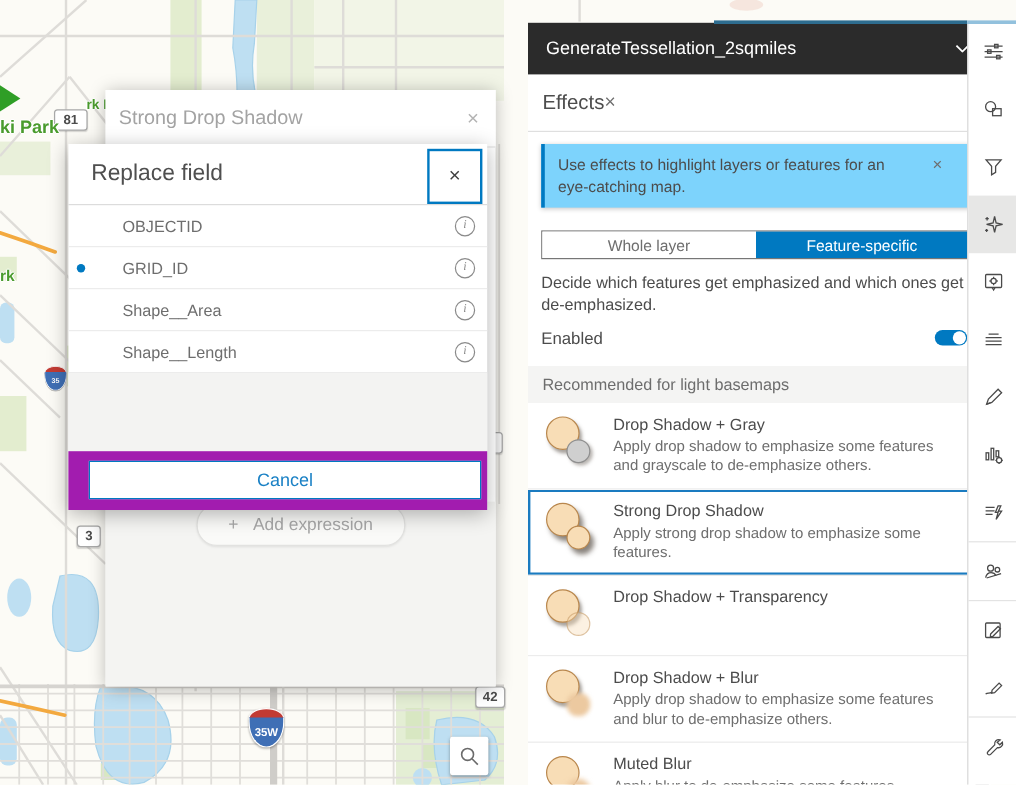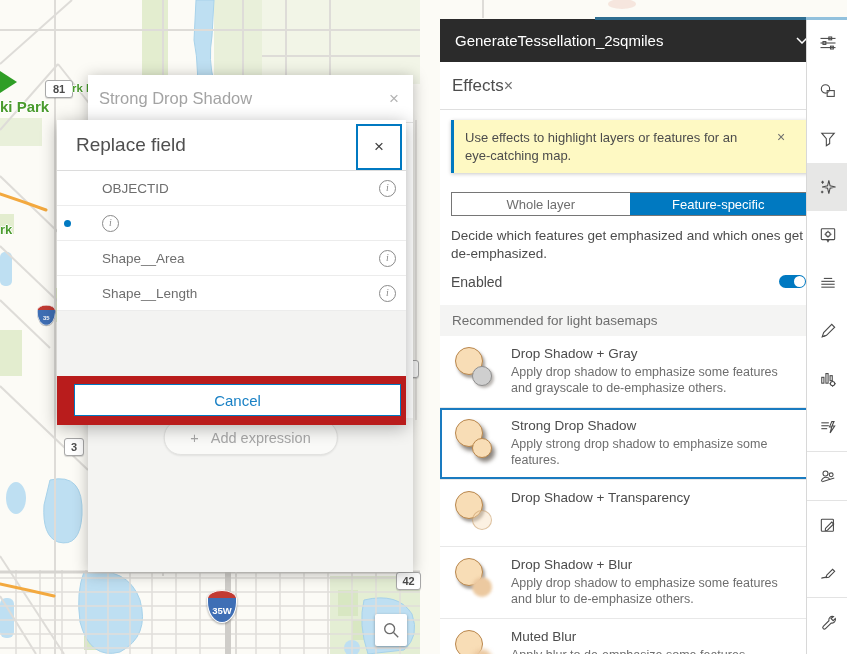--- a/index.html
+++ b/index.html
@@ -47,40 +47,40 @@
   #replace-close{width:42px;height:42px;margin:4px 4px 0 0;border:2px solid #0079c1;background:#fff;
          display:flex;align-items:center;justify-content:center;font-size:17px;color:#404040;cursor:pointer;}
   .field-row{height:34px;display:flex;align-items:center;border-bottom:1px solid #ececec;
          padding:0 10px 0 45px;position:relative;cursor:pointer;}
   .field-row .fname{flex:1;font-size:13.5px;color:#6e6e6e;}
   .field-row .dot{position:absolute;left:7px;width:7px;height:7px;border-radius:50%;background:#0079c1;display:none;}
   .field-row.selected .dot{display:block;}
   .info-badge{width:15px;height:15px;border:1px solid #8a8a8a;border-radius:50%;color:#8a8a8a;
          font-size:10px;line-height:14px;text-align:center;font-family:"Liberation Serif",serif;font-style:italic;}
   #replace-filler{flex:1;background:#f3f3f2;}
-  #replace-footer{background:#b91c1c;padding:8px 5px 9px 17px;}
+  #replace-footer{background:#a21caf;padding:8px 5px 9px 17px;}
   #cancel-btn{width:100%;height:32px;background:#fff;border:1px solid #0079c1;color:#1a81c5;
          font-size:15px;cursor:pointer;font-family:inherit;}
 
   
   #blue-line-dark{left:595px;top:17px;width:211px;height:2.5px;background:#2e6d90;z-index:40;}
   #blue-line-light{left:806px;top:17px;width:41px;height:2.5px;background:#92c1dd;z-index:40;}
   #panel{left:440px;top:19px;width:386px;height:635px;background:#fff;z-index:30;}
   #layer-header{height:43px;background:#2b2b2b;display:flex;align-items:center;
          justify-content:space-between;padding:0 18px 0 15px;cursor:pointer;}
   #layer-header .t{color:#fff;font-size:15px;}
   #effects-header{height:47px;border-bottom:1px solid #dfdfdf;display:flex;align-items:center;
          justify-content:flex-start;padding:0 16px 0 12px;}
   #effects-header .t{font-size:17px;color:#4d4d4d;}
   .x-gray{color:#6e6e6e;font-size:16px;cursor:pointer;}
   #panel-body{position:absolute;left:0;top:91px;right:0;bottom:0;overflow:hidden;}
   #scrollbar{position:absolute;right:2px;top:0;bottom:0;width:11px;background:#f3f3f2;}
   #scrollbar .up{position:absolute;top:4px;left:0;right:0;text-align:center;font-size:7px;color:#9a9a9a;}
   #scrollbar .thumb{position:absolute;top:22px;bottom:0;left:0;right:0;background:#bdbdbd;}
-  #notice{margin:10px 16px 0 11px;border-left:3px solid #0079c1;background:#fef9c3;
+  #notice{margin:10px 16px 0 11px;border-left:3px solid #0079c1;background:#7dd3fc;
          box-shadow:0 1px 4px rgba(0,0,0,.22);padding:9px 10px 9px 11px;display:flex;gap:12px;}
   #notice .txt{font-size:13px;color:#4c4c4c;line-height:1.35;width:300px;}
   #tabs{margin:19px 18px 0 11px;height:22px;border:1px solid #767676;display:flex;}
   .tab{flex:1;display:flex;align-items:center;justify-content:center;font-size:13px;cursor:pointer;}
   .tab.inactive{background:#fff;color:#6e6e6e;}
   .tab.active{background:#0079c1;color:#fff;}
   #fx-desc{margin:11px 20px 0 11px;font-size:13.5px;color:#4c4c4c;line-height:1.35;}
   #enabled-row{margin:10px 20px 0 11px;display:flex;align-items:center;justify-content:space-between;}
   #enabled-row .lbl{font-size:14px;color:#4c4c4c;}
   #toggle{width:27px;height:13px;background:#0079c1;border-radius:7px;position:relative;cursor:pointer;}
@@ -194,21 +194,21 @@
     <line x1="236" y1="566" x2="236" y2="654" stroke="#dedcd8" stroke-width="2"></line>
     <g stroke="#f3a93f" stroke-width="3" fill="none" stroke-linecap="round">
       <path d="M92 112 L132 160 L174 212"></path>
       <path d="M0 194 Q24 202 46 210"></path>
       <path d="M0 584 Q28 590 54 596"></path>
     </g>
     <ellipse cx="622" cy="4" rx="14" ry="5" fill="#f2d9cf" opacity="0.6"></ellipse>
   </svg>
 
   <div id="entrance-marker" class="abs"></div>
-  <div class="badge" style="left:45px;top:80px;width:18px;">81</div>
+  <div class="badge" style="left:45px;top:91px;width:18px;">81</div>
   <div class="map-label" style="left:72px;top:82px;font-size:11.5px;">rk Entrance</div>
   <div class="map-label" style="left:0px;top:98px;font-size:15px;">ki Park</div>
   <div class="map-label" style="left:0px;top:222px;font-size:13px;">rk</div>
   <div class="badge" style="left:64px;top:438px;width:10px;">3</div>
   <div class="badge" style="left:400px;top:360px;width:9px;">5</div>
   <div class="badge" style="left:396px;top:572px;width:15px;">42</div>
   <div class="ishield small" style="left:37px;top:305px;">
     <div class="itop"></div>
       <div class="ibody">35</div>
   </div>
@@ -243,20 +243,21 @@
       <span>×</span>
     </div>
   </div>
   <div class="field-row">
 
     <span class="fname">OBJECTID</span>
     <span class="info-badge">i</span>
   </div>
   <div class="field-row selected">
     <span class="dot"></span>
+    <span class="fname">GRID_ID</span>
     <span class="info-badge">i</span>
   </div>
   <div class="field-row">
 
     <span class="fname">Shape__Area</span>
     <span class="info-badge">i</span>
   </div>
   <div class="field-row">
 
     <span class="fname">Shape__Length</span>

